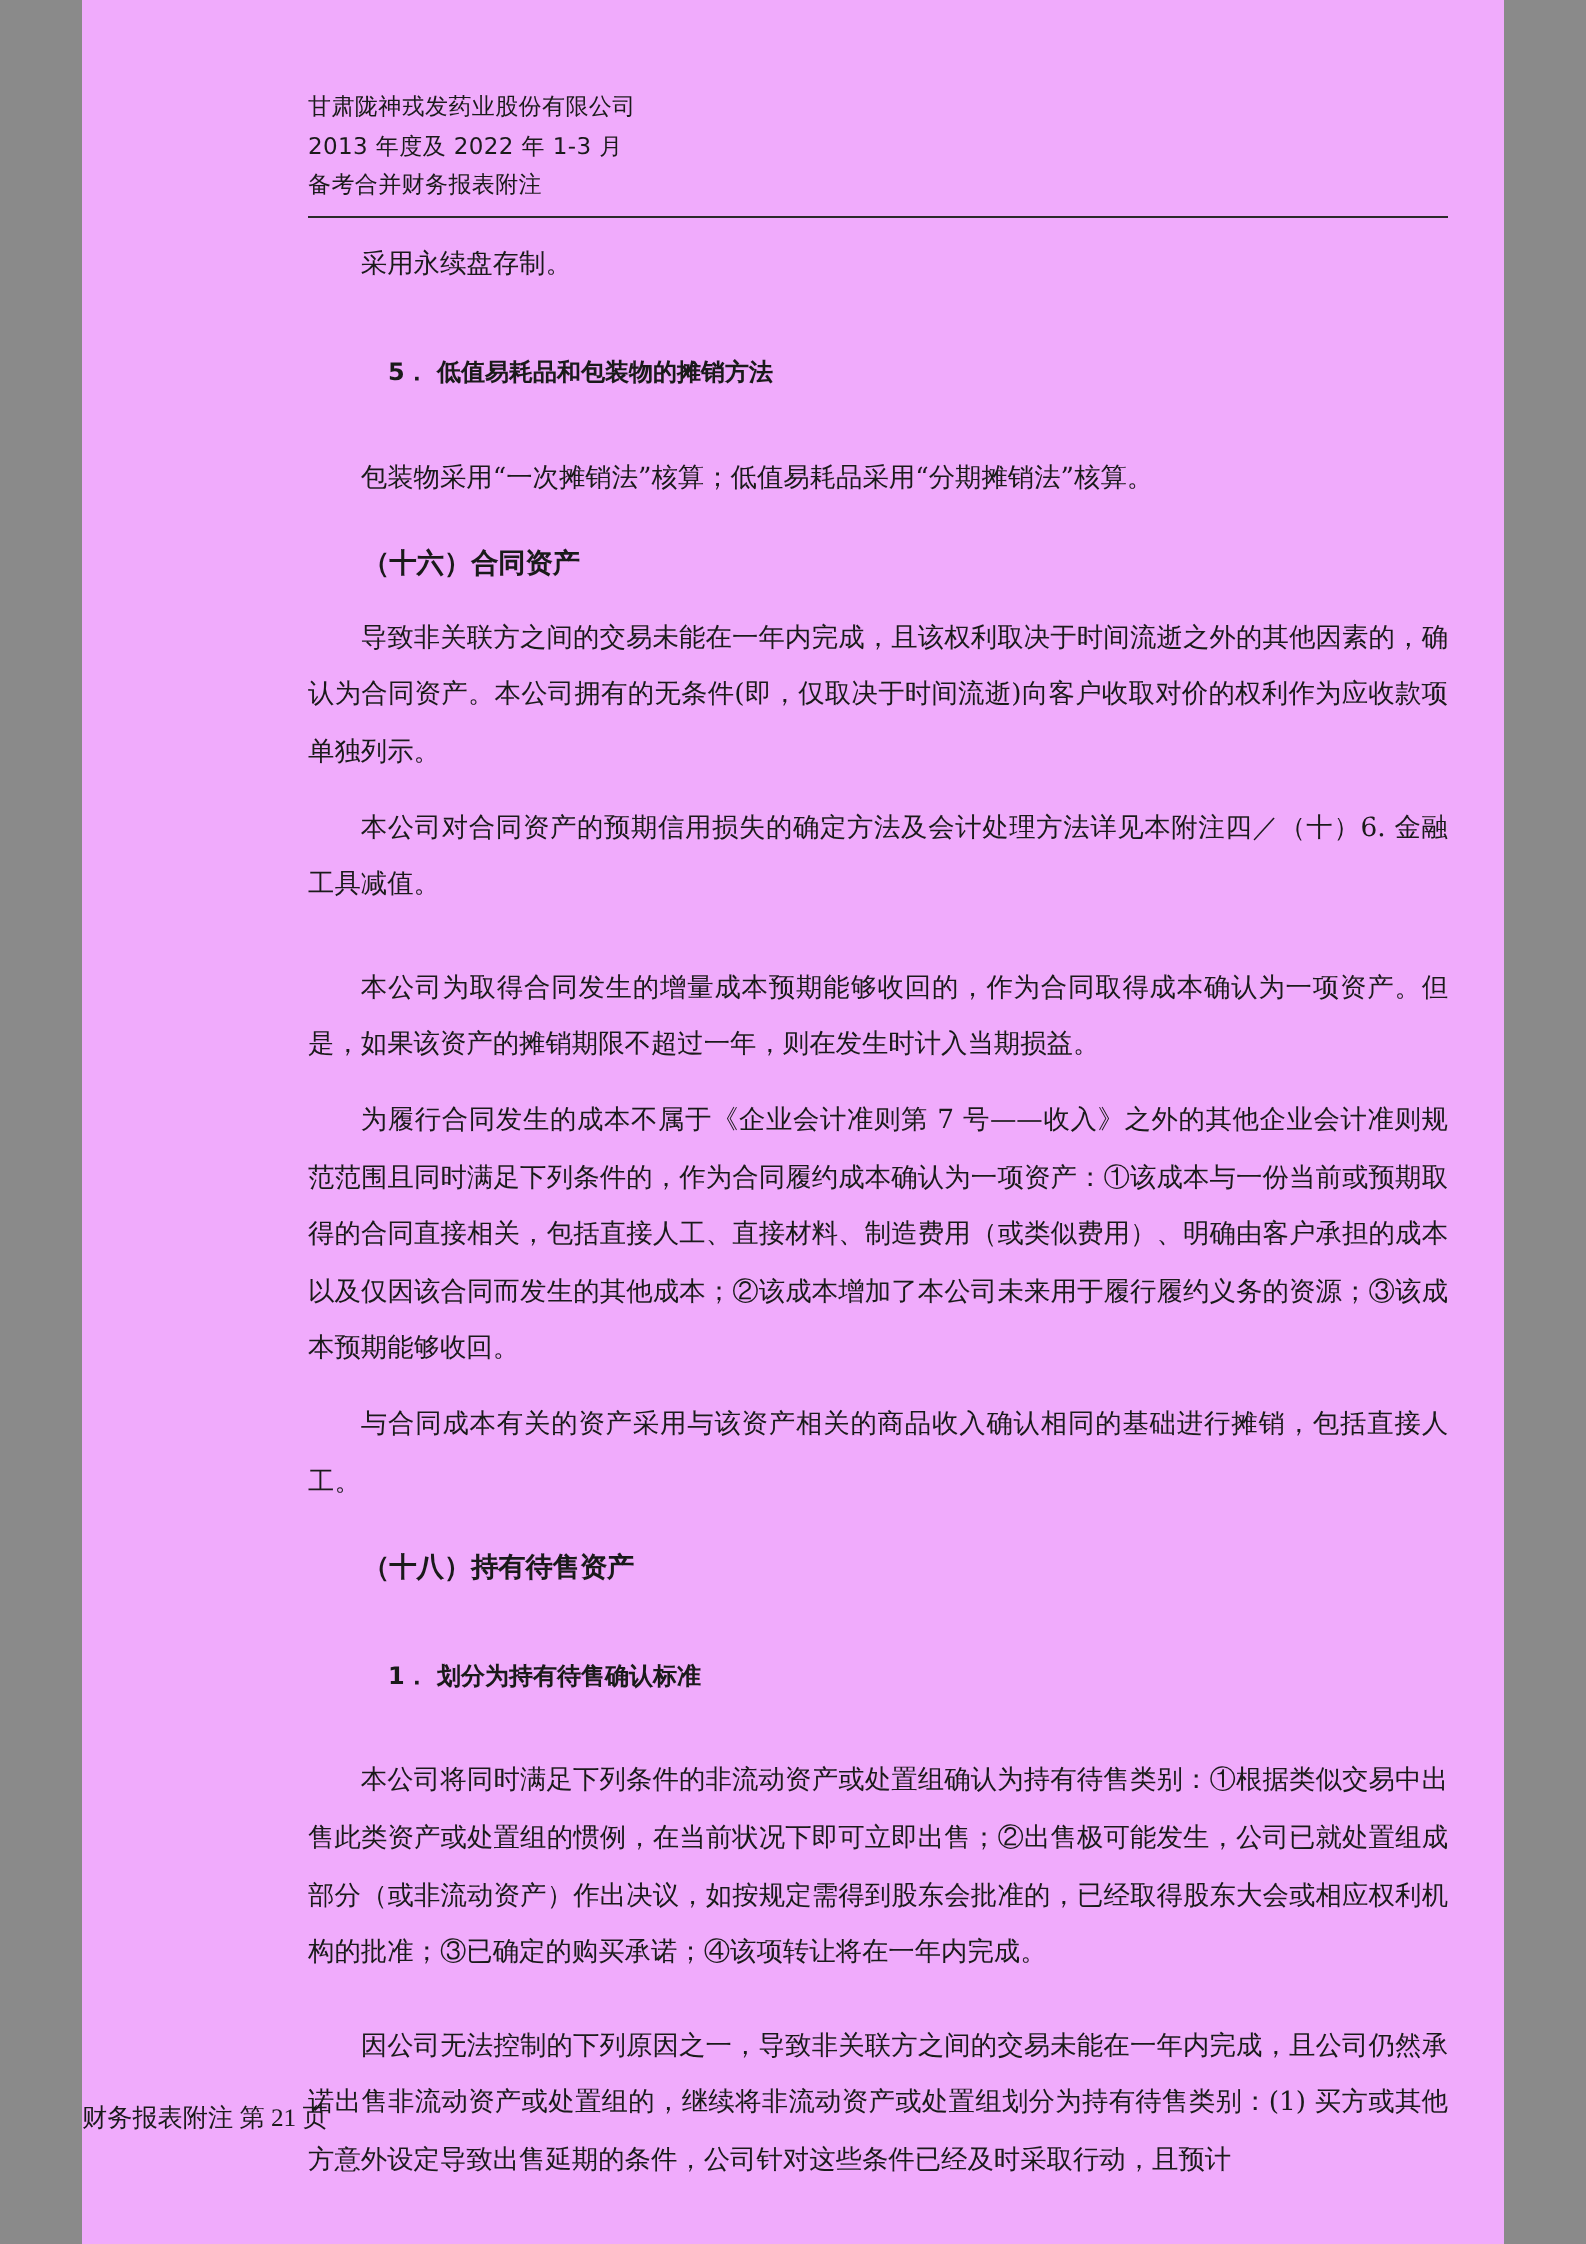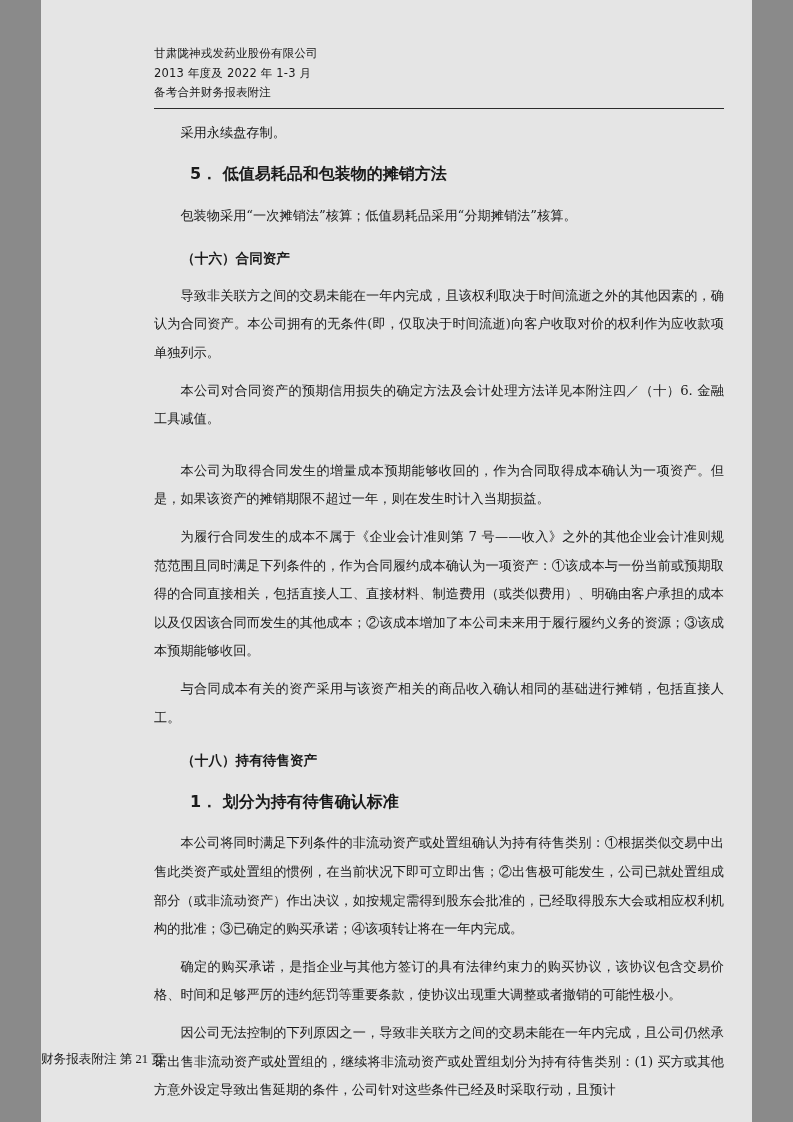--- a/index.html
+++ b/index.html
@@ -3,21 +3,21 @@
 <meta charset="utf-8">
 <style>
   html, body {
     margin: 0;
     padding: 0;
     background: #8a8a8a;
   }
   .page {
     width: 711px;
     height: 1122px;
-    background: #e5e5e5;
+    background: #f0abfc;
     position: relative;
     margin: 0 auto;
     box-sizing: border-box;
     font-family: "DejaVu Serif", "Liberation Serif", serif;
     color: #1a1a1a;
     overflow: hidden;
   }
   .content {
     position: absolute;
     left: 113px;
@@ -46,24 +46,24 @@
     line-height: 28.6px;
     text-align: justify;
     text-justify: inter-ideograph;
   }
   p.ind {
     text-indent: 2em;
   }
   .h-num {
     font-family: "DejaVu Sans", "Liberation Sans", sans-serif;
     font-weight: bold;
-    font-size: 16px;
+    font-size: 12px;
     line-height: 28.6px;
     text-indent: 2em;
-    margin: 4px;
+    margin: 16px;
   }
   .h-sec {
     font-family: "DejaVu Sans", "Liberation Sans", sans-serif;
     font-weight: bold;
     font-size: 13.6px;
     line-height: 28.6px;
     text-indent: 2em;
     margin: 0;
   }
   .gap-s { height: 9px; }
@@ -121,21 +121,20 @@
       <p class="ind">与合同成本有关的资产采用与该资产相关的商品收入确认相同的基础进行摊销，包括直接人工。</p>
       <div class="gap-m"></div>
 
       <p class="h-sec">（十八）持有待售资产</p>
       <div class="gap-s"></div>
       <p class="h-num">1． 划分为持有待售确认标准</p>
       <div class="gap-s"></div>
 
       <p class="ind">本公司将同时满足下列条件的非流动资产或处置组确认为持有待售类别：①根据类似交易中出售此类资产或处置组的惯例，在当前状况下即可立即出售；②出售极可能发生，公司已就处置组成部分（或非流动资产）作出决议，如按规定需得到股东会批准的，已经取得股东大会或相应权利机构的批准；③已确定的购买承诺；④该项转让将在一年内完成。</p>
       <div class="gap-s"></div>
-      <p class="ind">确定的购买承诺，是指企业与其他方签订的具有法律约束力的购买协议，该协议包含交易价格、时间和足够严厉的违约惩罚等重要条款，使协议出现重大调整或者撤销的可能性极小。</p>
       <div class="gap-s"></div>
       <p class="ind">因公司无法控制的下列原因之一，导致非关联方之间的交易未能在一年内完成，且公司仍然承诺出售非流动资产或处置组的，继续将非流动资产或处置组划分为持有待售类别：(1) 买方或其他方意外设定导致出售延期的条件，公司针对这些条件已经及时采取行动，且预计</p>
 
     </div>
   </div>
 
   <div class="footer">财务报表附注  第 21 页</div>
 
 </div>
 

